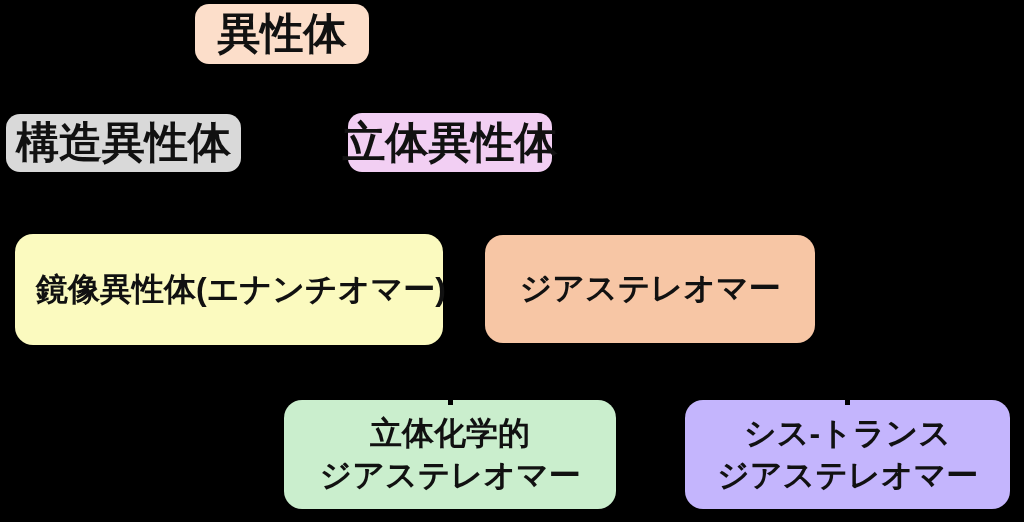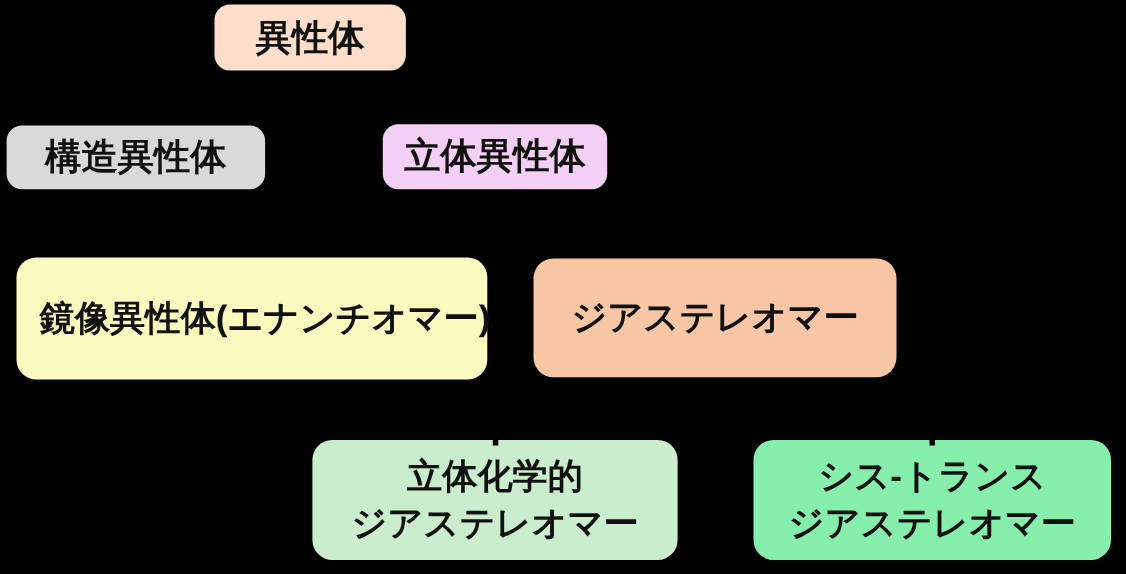--- a/index.html
+++ b/index.html
@@ -23,21 +23,21 @@
     justify-content: center;
     box-sizing: border-box;
     color: #111111;
     font-weight: 700;
     text-align: center;
     line-height: 1.3;
   }
   .node .line {
     white-space: nowrap;
   }
-  .r-small { border-radius: 14px; font-size: 33px; }
+  .r-small { border-radius: 14px; font-size: 43px; }
   .r-large { border-radius: 18px; font-size: 32px; }
   
   #node-isomer                { left: 195px; top: 4px;   width: 174px; height: 60px; }
   #node-structural-isomer     { left: 6px;   top: 114px; width: 235px; height: 58px; }
   #node-stereoisomer          { left: 348px; top: 113px; width: 204px; height: 59px; }
   #node-enantiomer            { left: 15px;  top: 234px; width: 428px; height: 111px; padding-left: 24px; }
   #node-diastereomer          { left: 485px; top: 235px; width: 330px; height: 108px; }
   #node-stereochemical        { left: 284px; top: 400px; width: 332px; height: 109px; }
   #node-cis-trans             { left: 685px; top: 400px; width: 325px; height: 109px; }
   .connector-stub {
@@ -73,21 +73,21 @@
 
   <div class="node r-large" id="node-diastereomer" style="background-color: rgb(247, 198, 165);">
     <div class="line">ジアステレオマー</div>
   </div>
 
   <div class="node r-large" id="node-stereochemical" style="background-color: rgb(202, 238, 205);">
     <div class="line">立体化学的</div>
     <div class="line">ジアステレオマー</div>
   </div>
 
-  <div class="node r-large" id="node-cis-trans" style="background-color: #86efac;">
+  <div class="node r-large" id="node-cis-trans" style="background-color: #c4b5fd;">
     <div class="line">シス-トランス</div>
     <div class="line">ジアステレオマー</div>
   </div>
 
   <div class="connector-stub" id="stub-left"></div>
   <div class="connector-stub" id="stub-right"></div>
 
 </div>
 
 </body></html>

